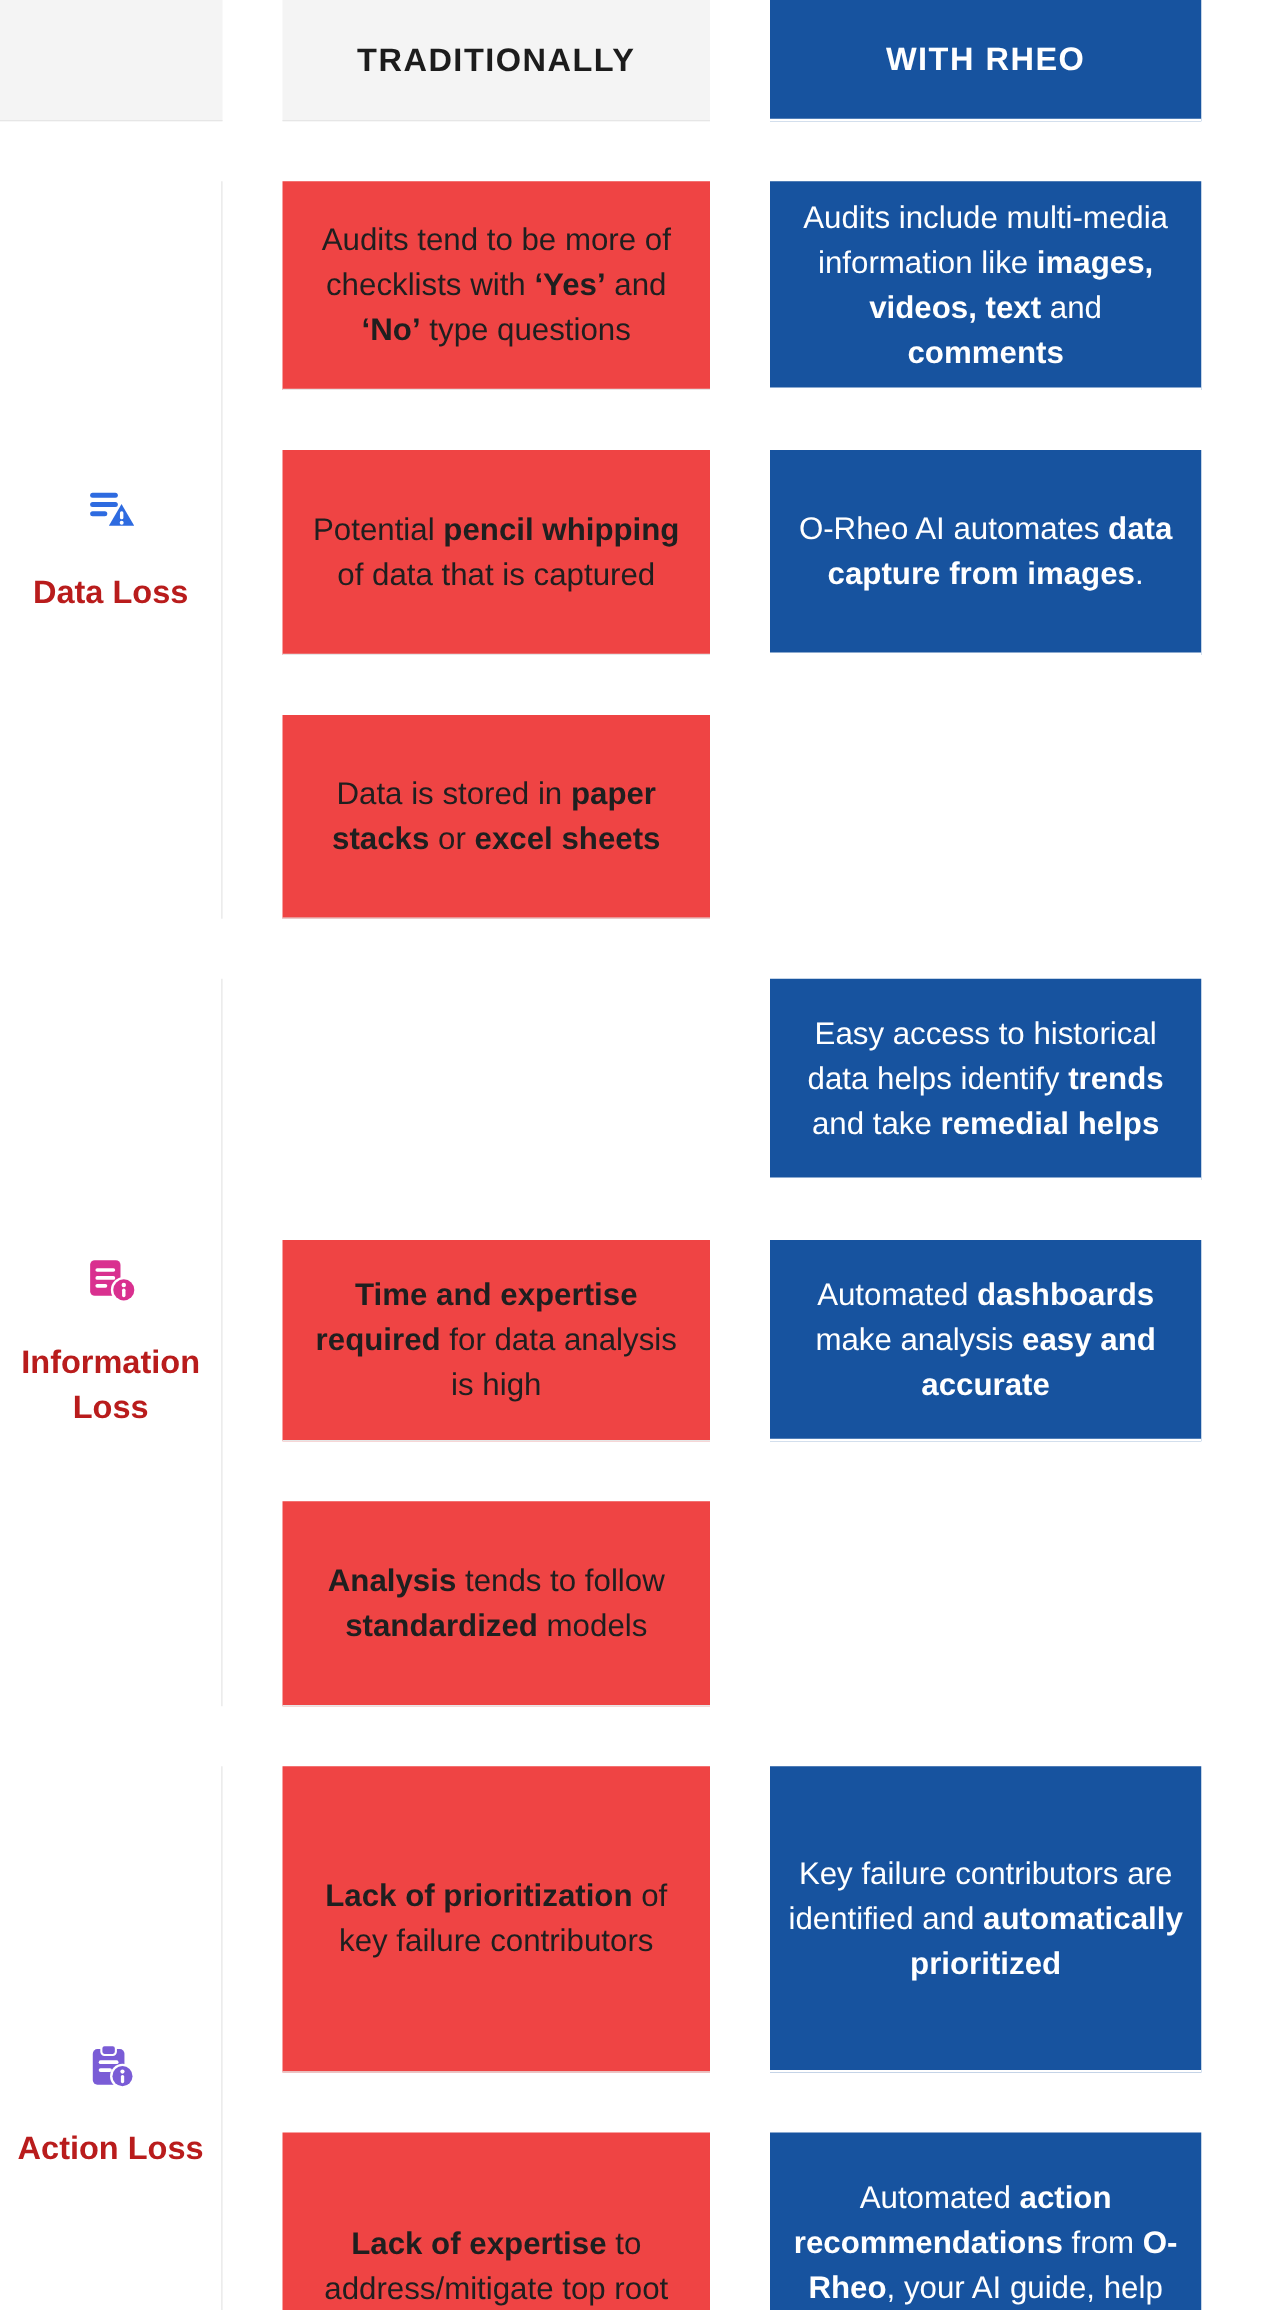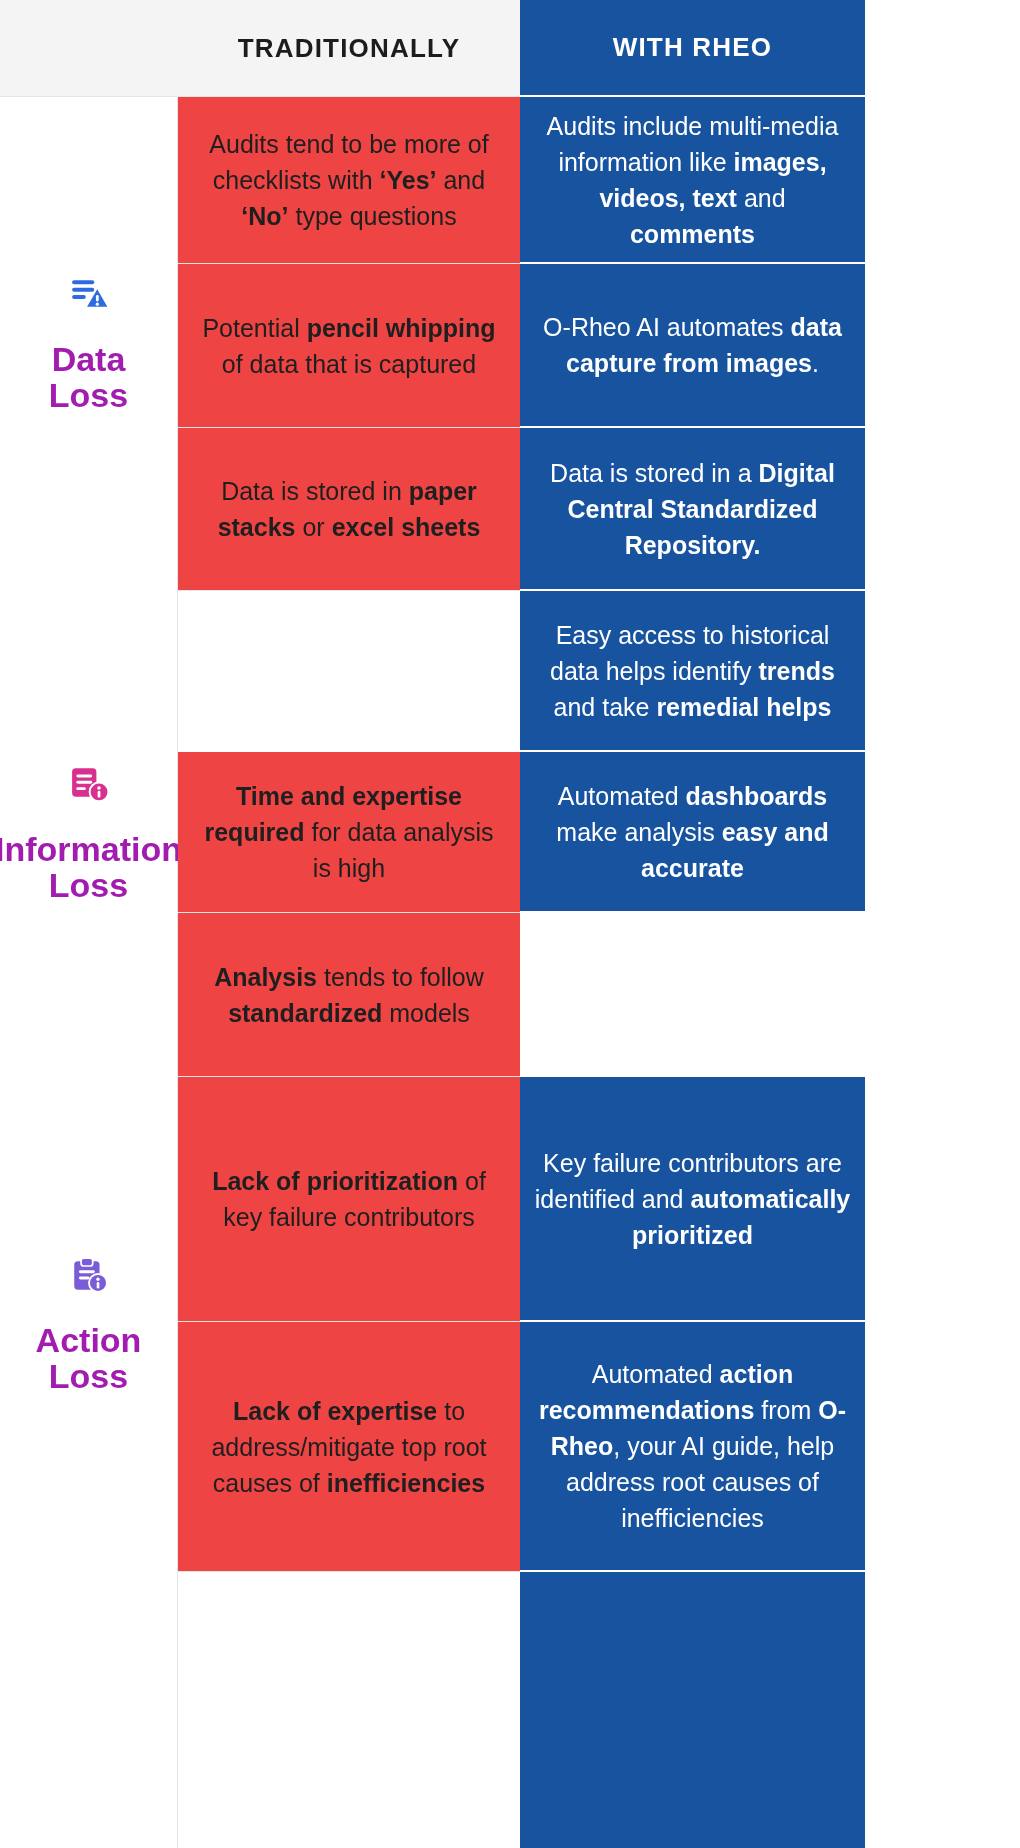--- a/index.html
+++ b/index.html
@@ -12,20 +12,21 @@
     font-family: "Liberation Sans", sans-serif;
   }
   .table {
     position: absolute;
     top: 0; left: 0;
     width: 1000px;
     height: 1848px;
     display: grid;
     grid-template-columns: 178px 342px 345px;
     grid-template-rows: 97px 167px 164px 163px 161px 161px 164px 245px 250px 276px;
+    gap: 48px;
   }
   .cell { box-sizing: border-box; }
   .hdr {
     background: var(--header-bg);
     display: flex;
     align-items: center;
     justify-content: center;
     border-bottom: 1px solid var(--row-line);
   }
   .hdr-title {
@@ -73,24 +74,24 @@
     border-right: 1px solid var(--row-line);
     display: flex;
     flex-direction: column;
     align-items: center;
     justify-content: center;
     gap: 28px;
     text-align: center;
     padding: 0 8px;
   }
   .cat-label {
-    font-size: 34px;
+    font-size: 26px;
     font-weight: 700;
     line-height: 36px;
-    color: #a21caf;
+    color: #b91c1c;
   }
   .icon { display: block; }
 
   .fill-left { background: #ffffff; border-right: 1px solid var(--row-line); }
   .fill-mid  { background: #ffffff; }
   .fill-rheo { background: var(--brand-blue); }
 </style>
 </head>
 <body>
 
@@ -157,23 +158,20 @@
     <div class="cell rheo" style="grid-area:2/3">
       <div><span>Audits include multi-media information like </span><b>images, videos, text</b><span> and </span><b>comments</b></div>
     </div>
     <div class="cell rheo" style="grid-area:3/3">
       <div><span>O-Rheo AI automates </span><b>data capture from images</b><span>.</span></div>
     </div>
 
     <div class="cell trad" style="grid-area:4/2">
       <div><span>Data is stored in </span><b>paper stacks</b><span> or </span><b>excel sheets</b></div>
     </div>
-    <div class="cell rheo" style="grid-area:4/3">
-      <div><span>Data is stored in a </span><b>Digital Central Standardized Repository.</b></div>
-    </div>
 
     <div class="cell rheo" style="grid-area:5/3">
       <div><span>Easy access to historical data helps identify </span><b>trends</b><span> and take </span><b>remedial helps</b></div>
     </div>
 
     <div class="cell trad" style="grid-area:6/2">
       <div><b>Time and expertise required</b><span> for data analysis is high</span></div>
     </div>
     <div class="cell rheo" style="grid-area:6/3">
       <div><span>Automated </span><b>dashboards</b><span> make analysis </span><b>easy and accurate</b></div>

